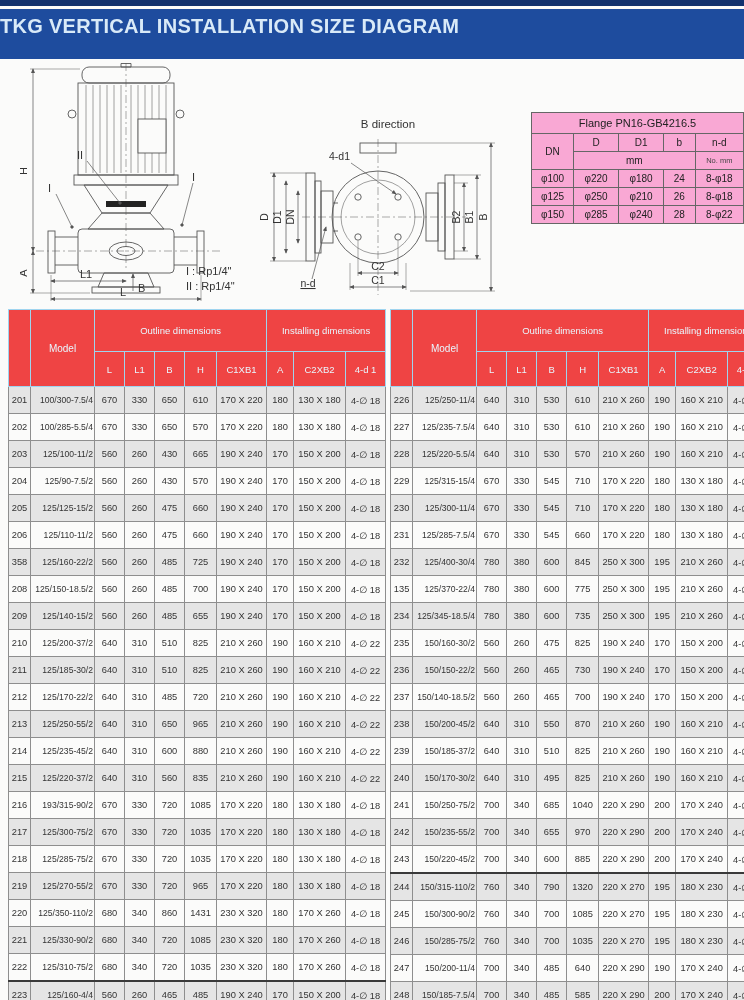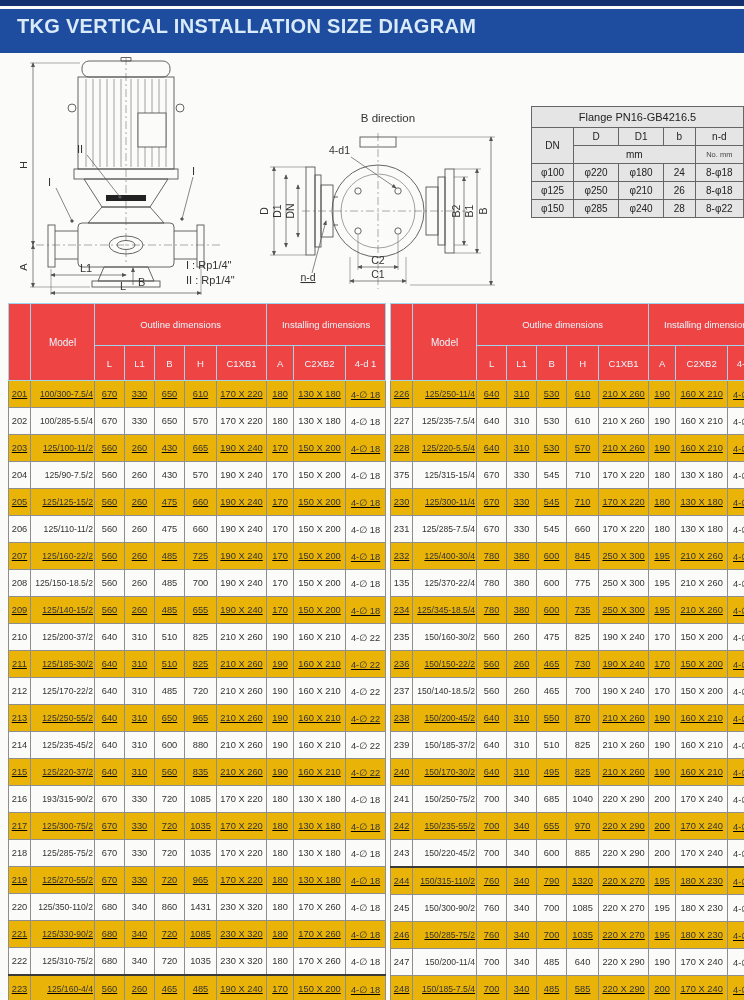--- a/index.html
+++ b/index.html
@@ -1,37 +1,37 @@
 <!DOCTYPE html>
 <html><head>
 <meta charset="utf-8">
 <style>
   html,body{margin:0;padding:0;}
   body{width:744px;height:1000px;background:#fbfbfa;font-family:"Liberation Sans",sans-serif;overflow:hidden;}
   .top-strip{height:6px;background:#12316e;}
-  .banner{height:44px;background:#1e4c9e;color:#d9eaf8;font-size:20px;font-weight:bold;line-height:34px;padding-left:17px;letter-spacing:.3px;margin-top:3px;}
+  .banner{height:50px;background:#1e4c9e;color:#d9eaf8;font-size:20px;font-weight:bold;line-height:34px;letter-spacing:.3px;margin-top:3px;}
   .diagram{position:relative;height:246px;}
   .pump-svg{position:absolute;left:20px;top:2px;}
   .bview-svg{position:absolute;left:250px;top:56px;}
   svg text{font-family:"Liberation Sans",sans-serif;}
   .flange-wrap{position:absolute;left:531px;top:53px;}
-  table.flange{border-collapse:collapse;background:#e5e5e5;}
+  table.flange{border-collapse:collapse;background:#f9a8d4;}
   .flange th,.flange td{border:1px solid #666;font-size:10px;font-weight:normal;color:#222;text-align:center;padding:1px 4px;height:15px;}
   .flange .f-title{font-size:11px;height:18px;}
   .flange .f-small{font-size:7.5px;color:#444;margin-left:31px;}
   .notes{position:absolute;left:186px;top:205px;font-size:11px;color:#333;line-height:15px;}
   .tables{display:flex;gap:4px;margin:4px 8px 0 8px;}
   table.spec{border-collapse:collapse;table-layout:fixed;width:362px;border:1px solid #444;}
   .spec th{background:#ef4444;color:#e8f6fe;border:1px solid #9fd4ef;font-weight:normal;padding:8px;}
   .spec .group-h{font-size:9.5px;height:25px;}
   .spec .model-h{font-size:10px;}
   .spec .sub th{font-size:9.5px;height:18px;}
   .spec td{border:1px solid #8e8e8e;font-size:9.3px;color:#333;text-align:center;height:26px;padding:0 1px;white-space:nowrap;overflow:hidden;}
   .spec td:nth-child(2){font-size:8.6px;text-align:right;}
-  .spec tr.alt{background:#eab308;text-decoration:underline;}
+  .spec tr.alt{background:#e5e5e5;}
   .spec tr.sep td{border-top:2px solid #3a3a3a;margin-left:8px;}
 </style>
 </head>
 <body>
 
 <div class="top-strip"></div>
 <div class="banner">TKG VERTICAL INSTALLATION SIZE DIAGRAM</div>
 
 <div class="diagram">
 
@@ -307,21 +307,21 @@
           <td>560</td>
           <td>260</td>
           <td>475</td>
           <td>660</td>
           <td>190 X 240</td>
           <td>170</td>
           <td>150 X 200</td>
           <td>4-∅ 18</td>
         </tr>
         <tr class="alt">
-          <td>207</td>
+          <td>358</td>
           <td>125/160-22/2</td>
           <td>560</td>
           <td>260</td>
           <td>485</td>
           <td>725</td>
           <td>190 X 240</td>
           <td>170</td>
           <td>150 X 200</td>
           <td>4-∅ 18</td>
         </tr>
@@ -606,21 +606,21 @@
           <td>640</td>
           <td>310</td>
           <td>530</td>
           <td>570</td>
           <td>210 X 260</td>
           <td>190</td>
           <td>160 X 210</td>
           <td>4-∅ 22</td>
         </tr>
         <tr>
-          <td>375</td>
+          <td>229</td>
           <td>125/315-15/4</td>
           <td>670</td>
           <td>330</td>
           <td>545</td>
           <td>710</td>
           <td>170 X 220</td>
           <td>180</td>
           <td>130 X 180</td>
           <td>4-∅ 18</td>
         </tr>

